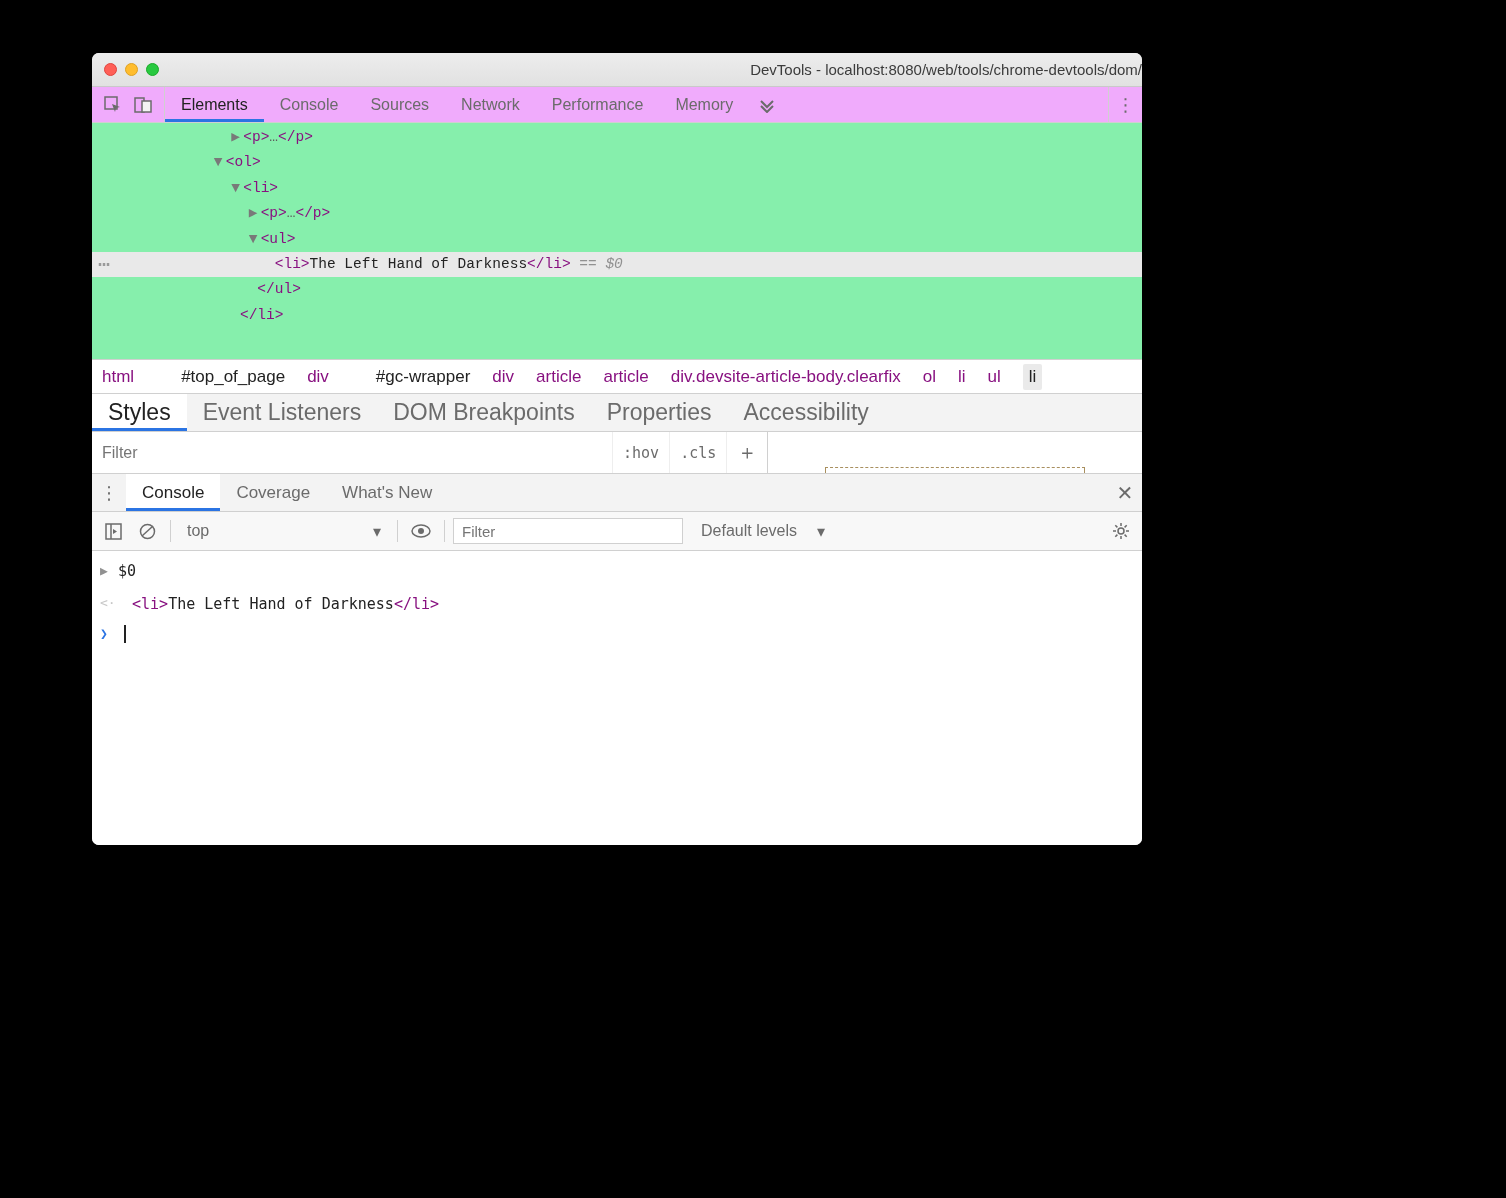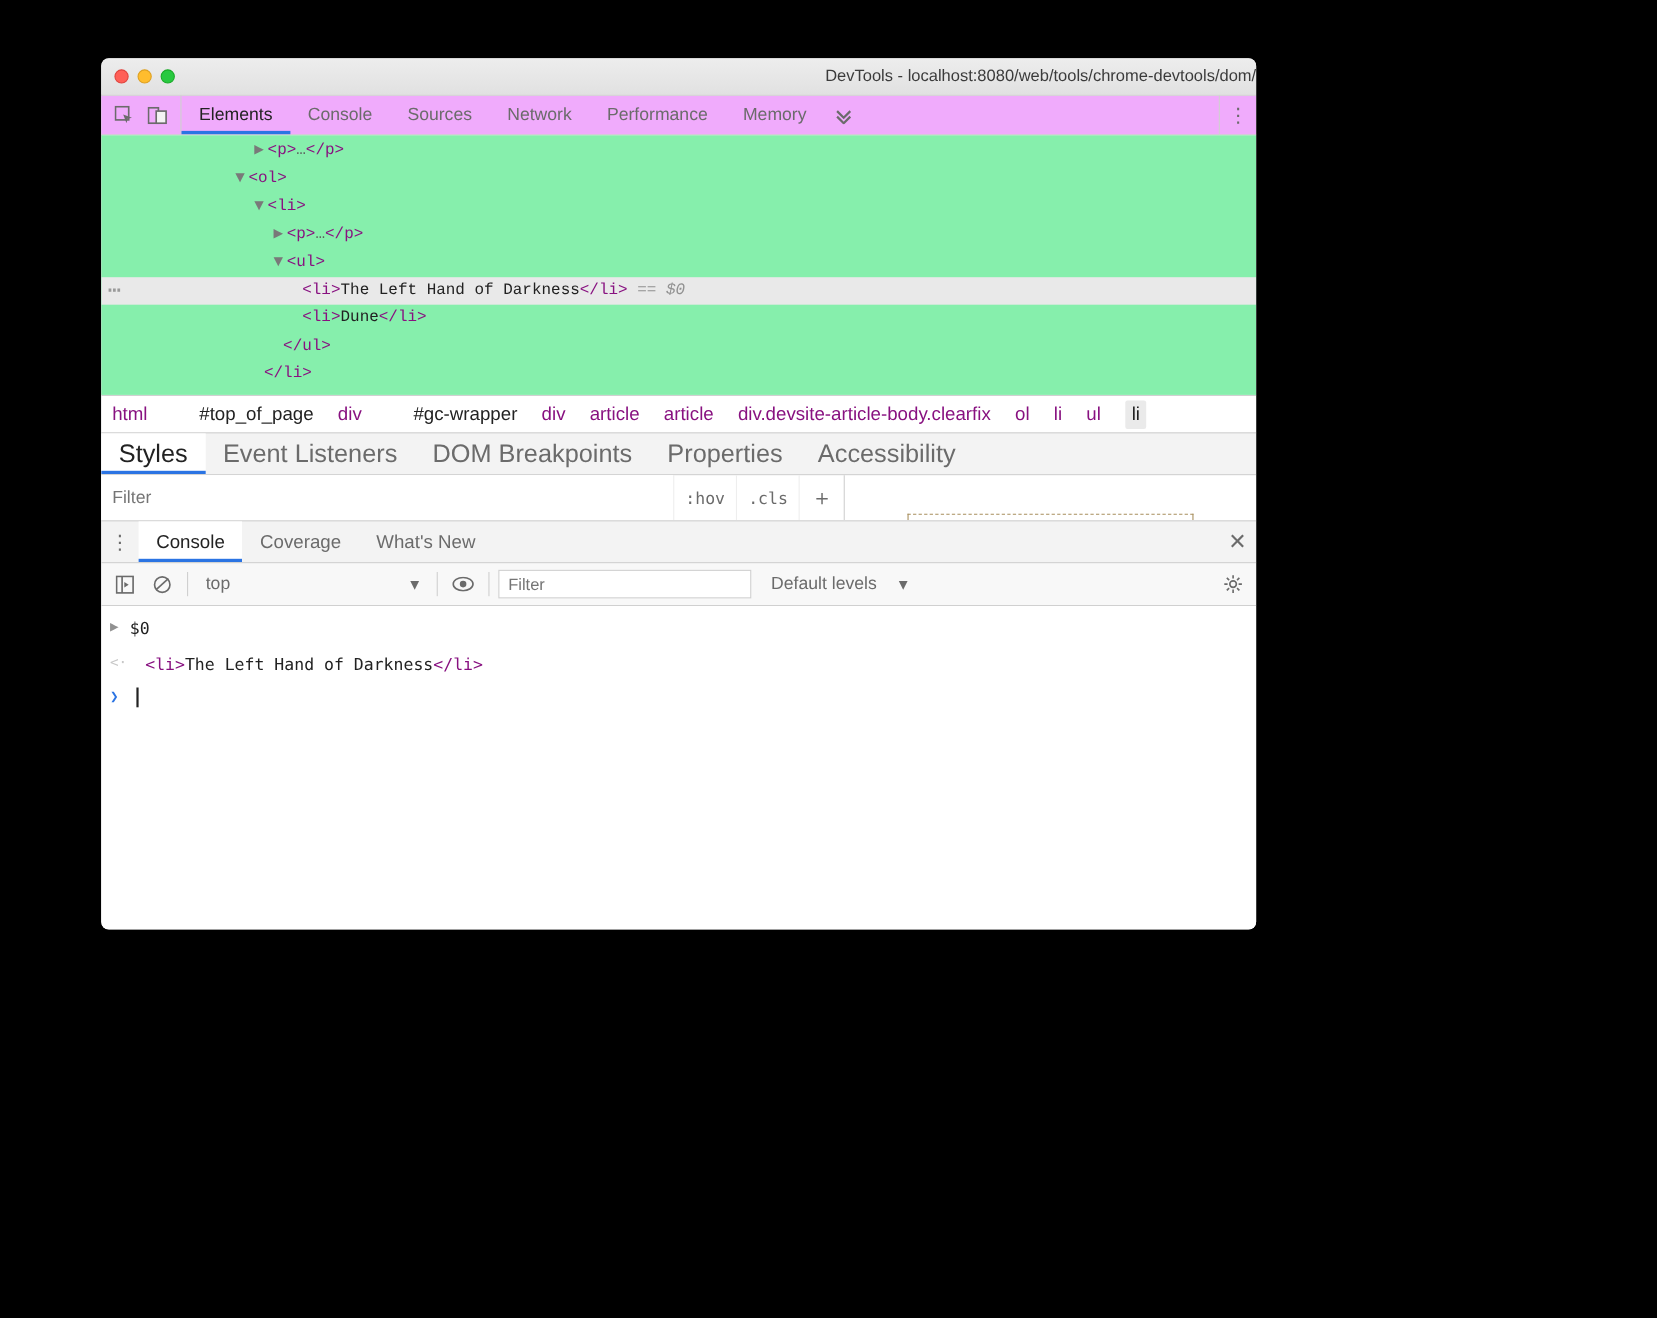--- a/index.html
+++ b/index.html
@@ -221,21 +221,20 @@
     <div class="menu-dots">⋮</div>
   </div>
 
   <div class="elements-pane">
     <div class="dom-line">                <span class="arrow">▶</span><span class="tag">&lt;p&gt;</span><span class="ellipsis">…</span><span class="tag">&lt;/p&gt;</span></div>
     <div class="dom-line">              <span class="arrow">▼</span><span class="tag">&lt;ol&gt;</span></div>
     <div class="dom-line">                <span class="arrow">▼</span><span class="tag">&lt;li&gt;</span></div>
     <div class="dom-line">                  <span class="arrow">▶</span><span class="tag">&lt;p&gt;</span><span class="ellipsis">…</span><span class="tag">&lt;/p&gt;</span></div>
     <div class="dom-line">                  <span class="arrow">▼</span><span class="tag">&lt;ul&gt;</span></div>
     <div class="dom-line hl-line"><span class="gutter-dots">⋯</span>                     <span class="tag">&lt;li&gt;</span><span class="text-node">The Left Hand of Darkness</span><span class="tag">&lt;/li&gt;</span><span class="ref"> == $0</span></div>
-    <div class="dom-line">                     <span class="tag">&lt;li&gt;</span><span class="text-node">Dune</span><span class="tag">&lt;/li&gt;</span></div>
     <div class="dom-line">                   <span class="tag">&lt;/ul&gt;</span></div>
     <div class="dom-line">                 <span class="tag">&lt;/li&gt;</span></div>
   </div>
 
   <div class="breadcrumb">
     <span class="crumb">html</span>
     <span class="crumb black">#top_of_page</span>
     <span class="crumb">div</span>
     <span class="crumb black">#gc-wrapper</span>
     <span class="crumb">div</span>

